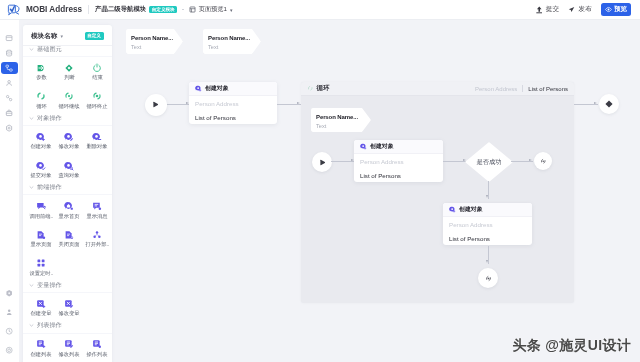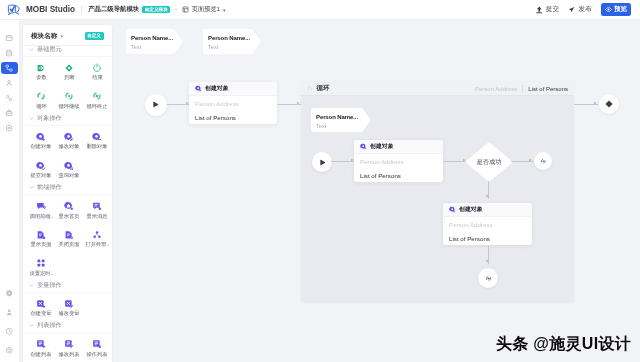--- a/index.html
+++ b/index.html
@@ -69,34 +69,34 @@
 .loop-h .rt .vb{width:1px;height:7px;background:#d7d9e1}
 
 .diamond{position:absolute;background:#fff;box-shadow:0 1px 3px rgba(130,136,150,.14)}
 .dlabel{position:absolute;font-size:6.3px;color:#4b4f5c;white-space:nowrap}
 
 .ln{position:absolute;background:#c4c7d2}
 .lnh{height:1px}
 .lnv{width:1px}
 .arw{position:absolute;width:0;height:0}
 
-.watermark{position:absolute;right:9px;bottom:7px;font-size:16px;font-weight:bold;color:#000000;letter-spacing:.3px;z-index:60;opacity:.95;-webkit-text-stroke:.7px rgba(255,255,255,.75);paint-order:stroke fill}
+.watermark{position:absolute;right:9px;bottom:7px;font-size:14px;font-weight:bold;color:#404040;letter-spacing:.3px;z-index:60;opacity:.95;-webkit-text-stroke:.7px rgba(255,255,255,.75);paint-order:stroke fill}
 </style>
 </head>
 <body>
 
 <div id="app">
 
   <div class="topbar">
     <svg class="logo" viewBox="0 0 26 26">
       <path d="M2.6 6.0 Q2.6 4.0 4.6 4.0 L13.6 4.0 Q15.6 4.0 15.6 6.0 L15.6 16.2 Q15.6 18.2 13.6 18.2 L8.2 18.2 L3.0 22.0 L4.6 18.2 Q2.6 18.2 2.6 16.2 Z" fill="#f0f5ff" stroke="#3b6ed6" stroke-width="1.8" stroke-linejoin="round"></path>
       <path d="M6.4 11.6 L9.4 15.4 L13.4 7.0" fill="none" stroke="#2b5ec9" stroke-width="2.8" stroke-linecap="round" stroke-linejoin="round"></path>
       <path d="M13.8 4.4 Q22.4 5.2 22.4 11.2 Q22.4 16.6 16.0 17.6 L21.6 20.6" fill="none" stroke="#3b6ed6" stroke-width="1.8" stroke-linecap="round" stroke-linejoin="round"></path>
     </svg>
-    <div class="brand">MOBI Studio</div>
+    <div class="brand">MOBI Address</div>
     <div class="tb-sep"></div>
     <div class="tb-title">产品二级导航模块</div>
     <div class="badge-teal">自定义模块</div>
     <div class="tb-dot"></div>
     <div class="tb-page">
       <svg width="7" height="7" viewBox="0 0 16 16">
         <rect x="2.2" y="2.2" width="11.6" height="11.6" rx="1.6" fill="none" stroke="#4a4e5a" stroke-width="1.5"></rect>
         <path d="M2.2 6.2 H13.8" stroke="#4a4e5a" stroke-width="1.4"></path>
         <path d="M5.6 6.2 V13.8" stroke="#4a4e5a" stroke-width="1.4"></path>
       </svg>

